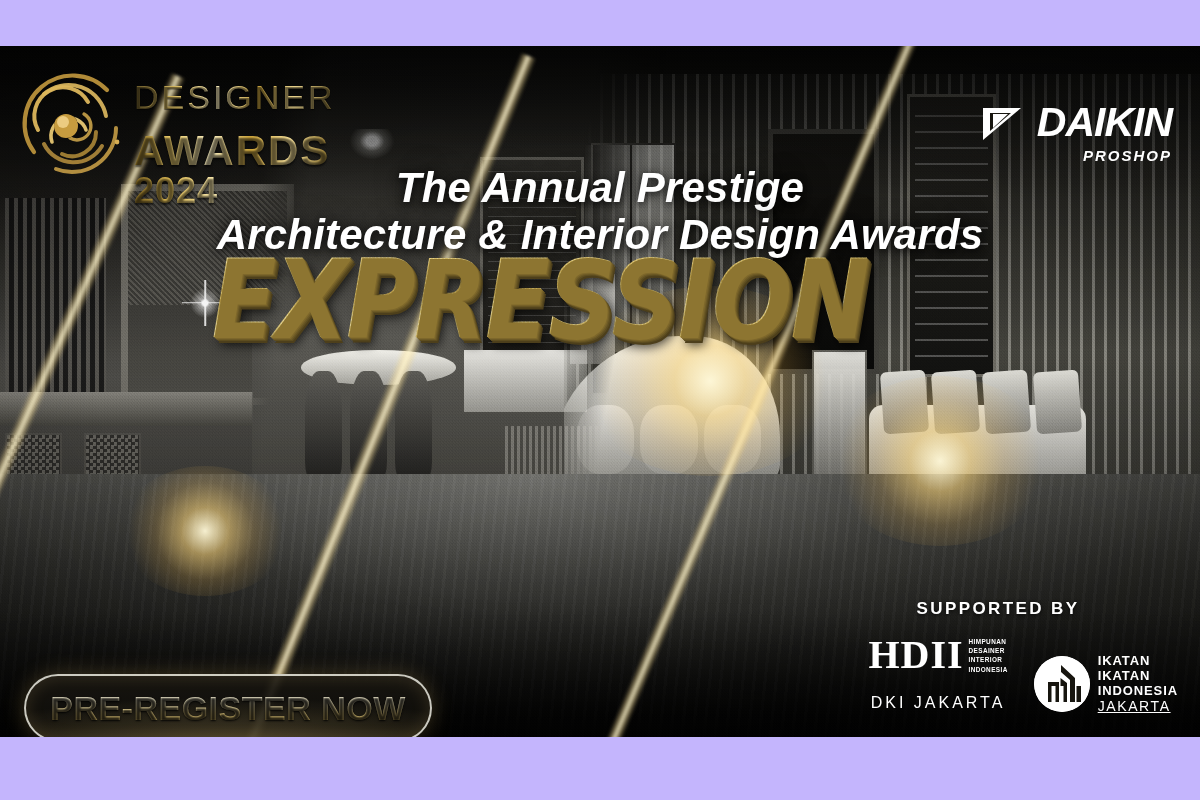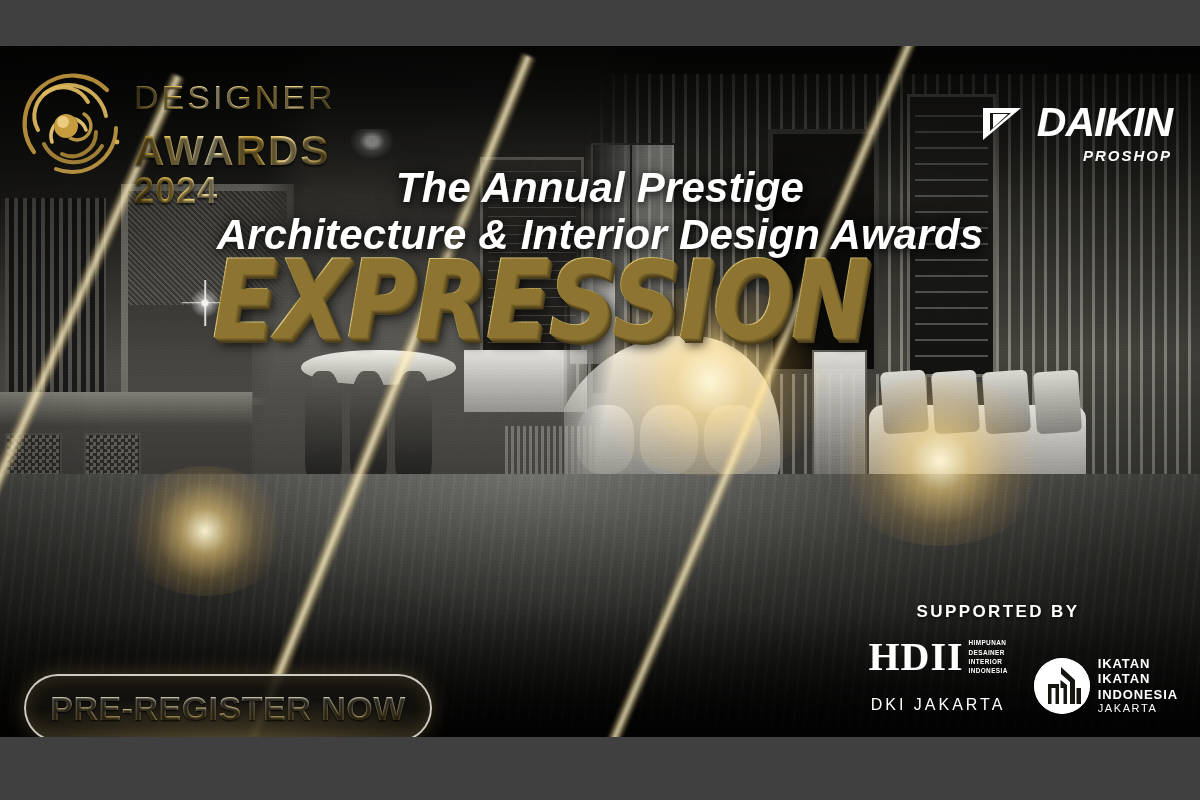--- a/index.html
+++ b/index.html
@@ -2,21 +2,21 @@
 <html><head>
 <meta charset="utf-8">
 <title>Designer Awards 2024 Banner</title>
 <style>
   html,body{margin:0;padding:0;background:#ffffff;}
   body{
     width:1200px;height:800px;overflow:hidden;
     font-family:"Liberation Sans", sans-serif;
     -webkit-font-smoothing:antialiased;
   }
-  #stage{position:relative;width:1200px;height:800px;background:#404040;overflow:hidden;}
+  #stage{position:relative;width:1200px;height:800px;background:#c4b5fd;overflow:hidden;}
 
   
   #banner{
     position:absolute;left:0;top:46px;width:1200px;height:691px;
     overflow:hidden;background:#17150f;
   }
 
   
   .photo-base{position:absolute;inset:0;
     background:
@@ -232,21 +232,21 @@
     color:#fff;letter-spacing:1px;line-height:1;}
   .hdii-desc{display:flex;flex-direction:column;justify-content:center;
     font-size:6.4px;font-weight:700;letter-spacing:.4px;color:#fff;line-height:1.45;text-align:left;}
   .hdii-city{margin-top:19px;font-size:16px;font-weight:400;letter-spacing:3px;color:#fff;}
 
   .iai{display:flex;align-items:center;gap:8px;margin-top:20px;}
   .iai-mark{width:56px;height:56px;border-radius:50%;background:#fff;
     display:flex;align-items:flex-end;justify-content:center;overflow:hidden;}
   .iai-text{display:flex;flex-direction:column;font-size:13px;font-weight:700;
     letter-spacing:.9px;color:#fff;line-height:1.18;text-align:left;}
-  .iai-text .soft{font-weight:400;font-size:11px;letter-spacing:1.6px;}
+  .iai-text .soft{font-weight:400;font-size:14px;letter-spacing:1.6px;text-decoration:underline;}
 </style>
 </head>
 <body>
 
 <div id="stage">
 
   <div id="banner">
 
     <div class="photo-base">
       <div class="ceiling"></div>

